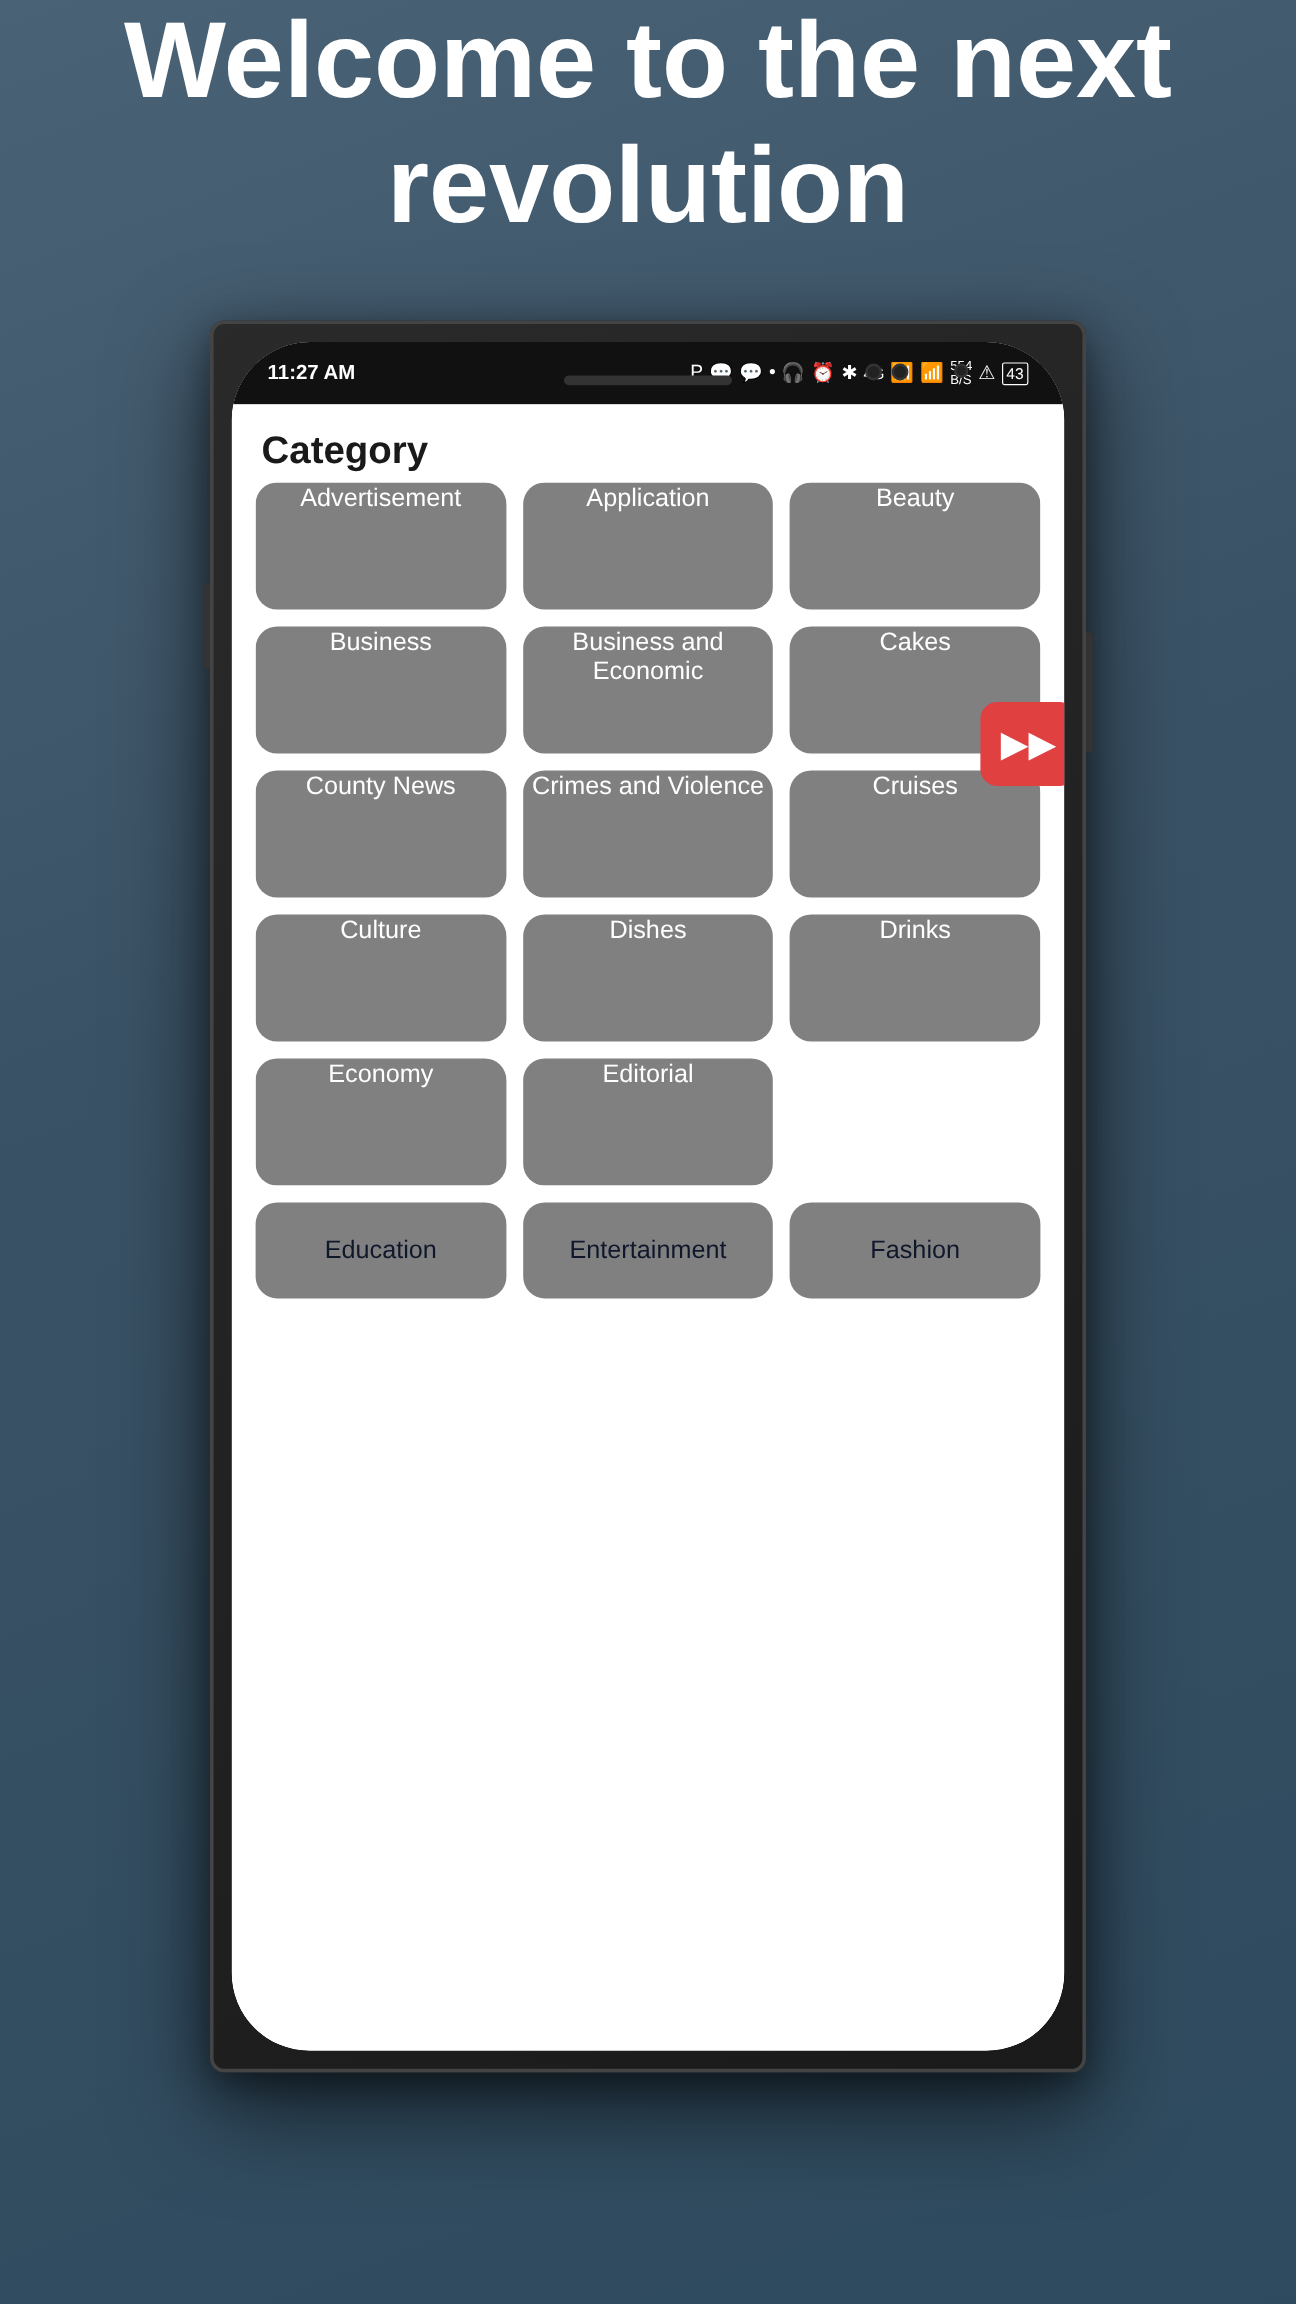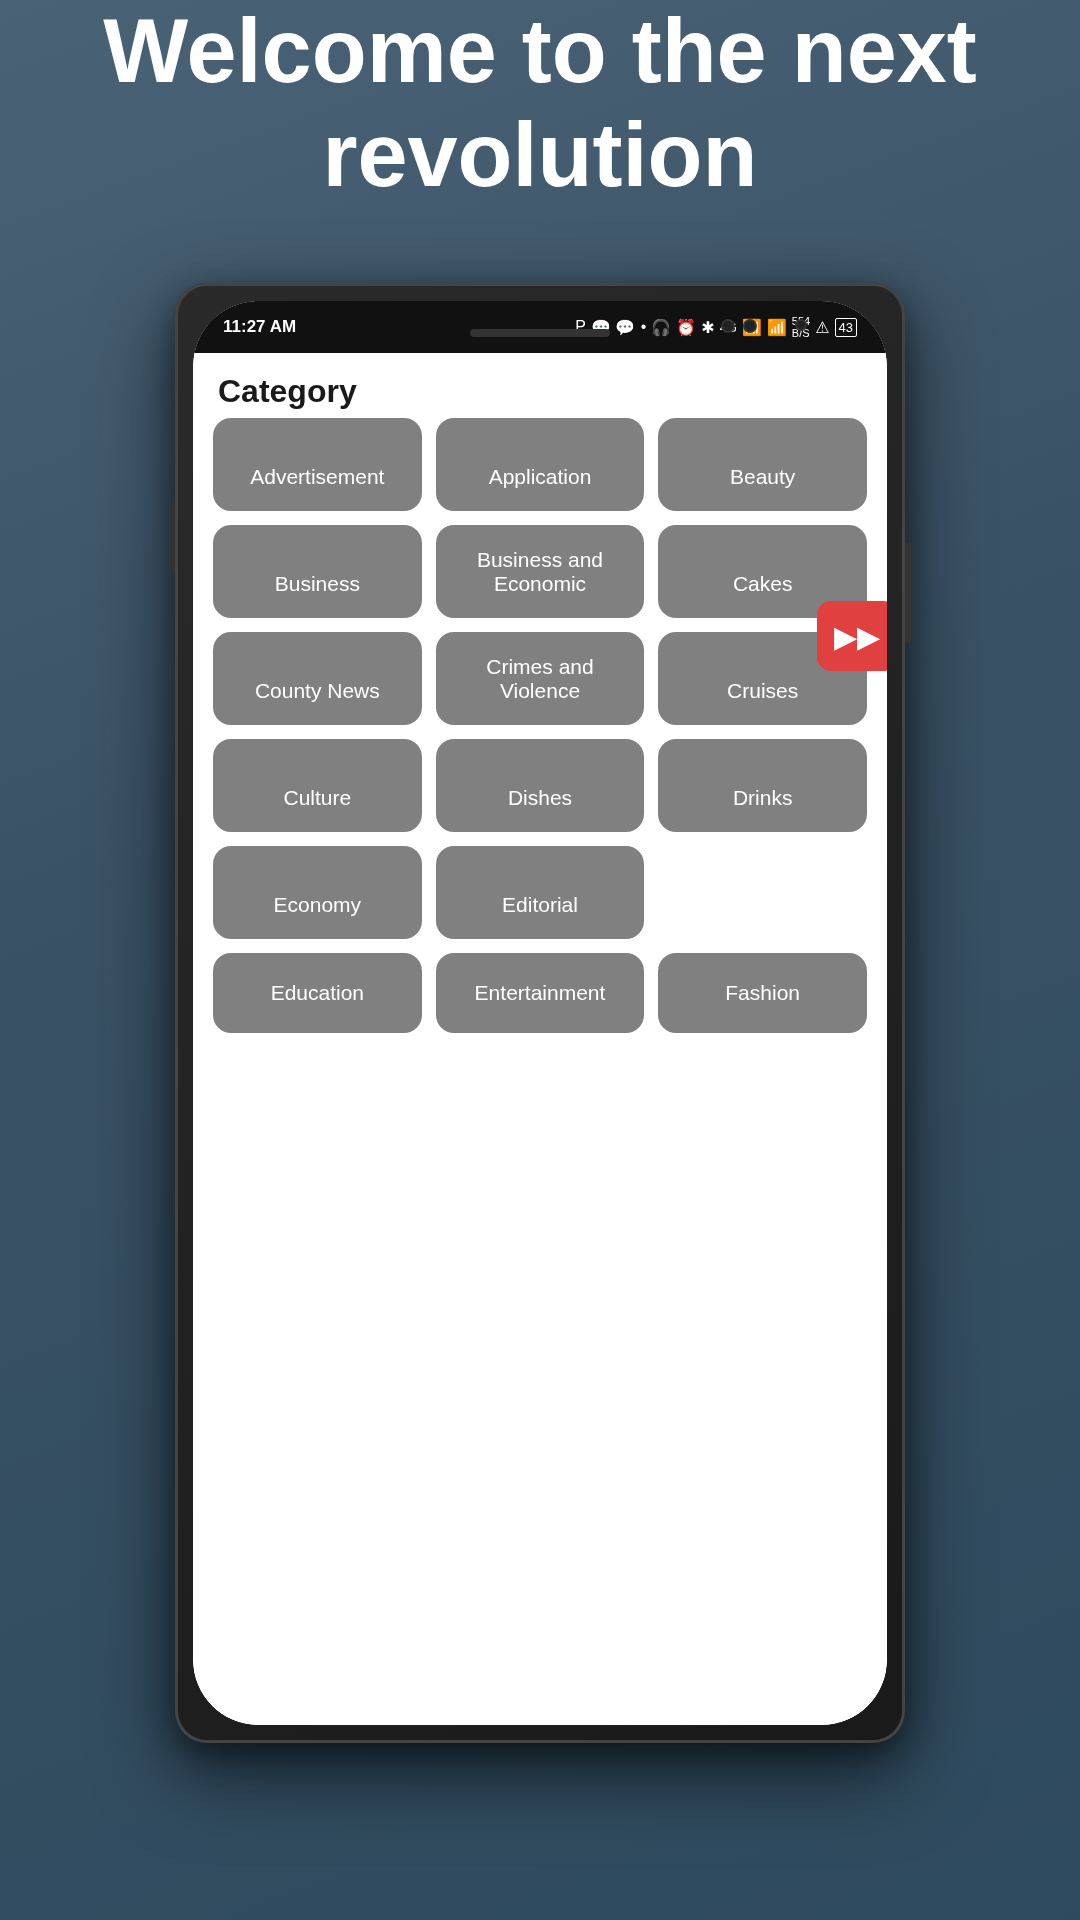--- a/index.html
+++ b/index.html
@@ -32,26 +32,26 @@
     }
 
     .phone-wrapper {
       position: relative;
       width: 730px;
       height: 1460px;
     }
 
     .phone-outer {
       position: absolute;
-      top: 16px;
+      top: 0;
       left: 0;
       width: 100%;
       height: 100%;
       background: linear-gradient(145deg, #2a2a2a 0%, #1a1a1a 100%);
-      border-radius: 32px;
+      border-radius: 12px;
       box-shadow: 
         inset 0 0 0 3px #444,
         0 30px 80px rgba(0,0,0,0.6),
         0 10px 30px rgba(0,0,0,0.4);
     }
 
     .phone-inner {
       position: absolute;
       top: 18px;
       left: 18px;
@@ -190,29 +190,29 @@
     .grid-container {
       display: grid;
       grid-template-columns: repeat(3, 1fr);
       gap: 14px;
       overflow: hidden;
     }
 
     .grid-item {
       background: #808080;
       border-radius: 18px;
-      height: 93px;
-      display: flex;
-      align-items: flex-end;
+      height: 106px;
+      display: flex;
+      align-items: flex-start;
       justify-content: center;
       text-align: center;
       color: white;
       font-size: 21px;
       font-weight: 500;
-      padding: 22px;
+      padding: 2px;
       cursor: pointer;
       position: relative;
     }
 
     
     .floating-btn {
       position: absolute;
       right: -10px;
       top: 300px;
       width: 80px;
@@ -239,21 +239,21 @@
     }
 
     .grid-item-partial {
       background: #808080;
       border-radius: 18px;
       height: 80px;
       display: flex;
       align-items: center;
       justify-content: center;
       text-align: center;
-      color: #ffffff;
+      color: #0f172a;
       font-size: 21px;
       font-weight: 500;
       padding: 10px;
     }
   </style>
 </head>
 <body>
 
 <div class="header-text">
   <h1>

